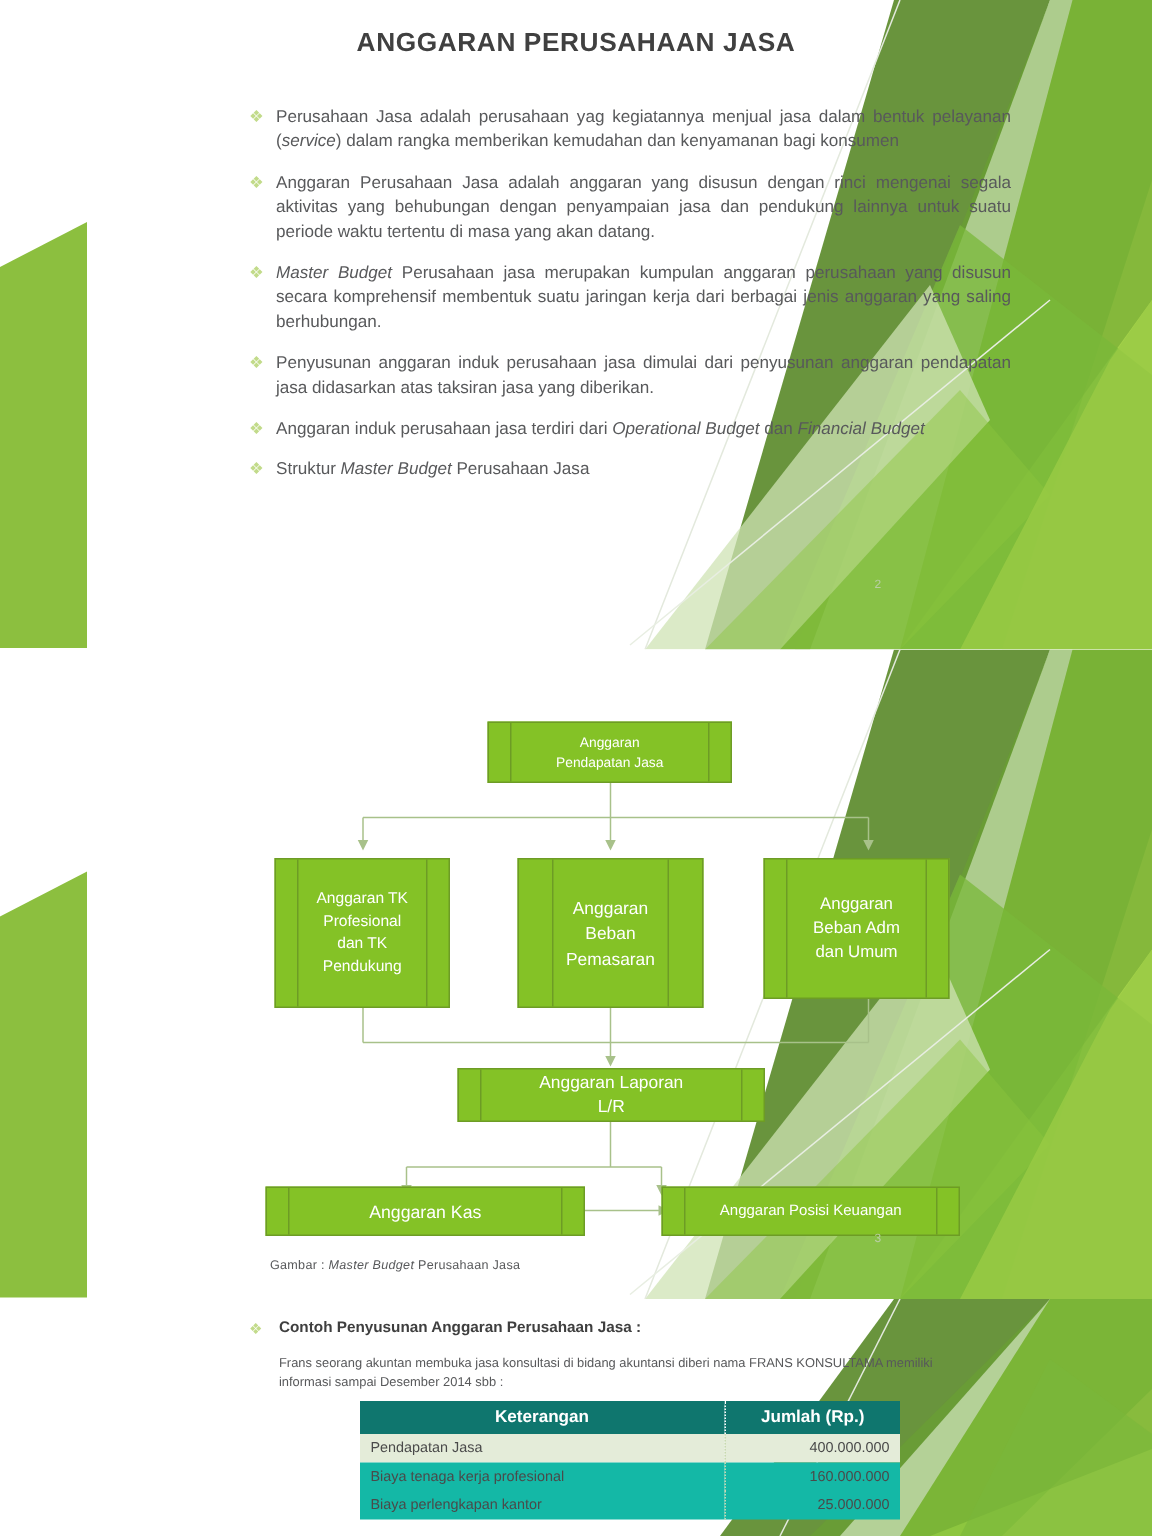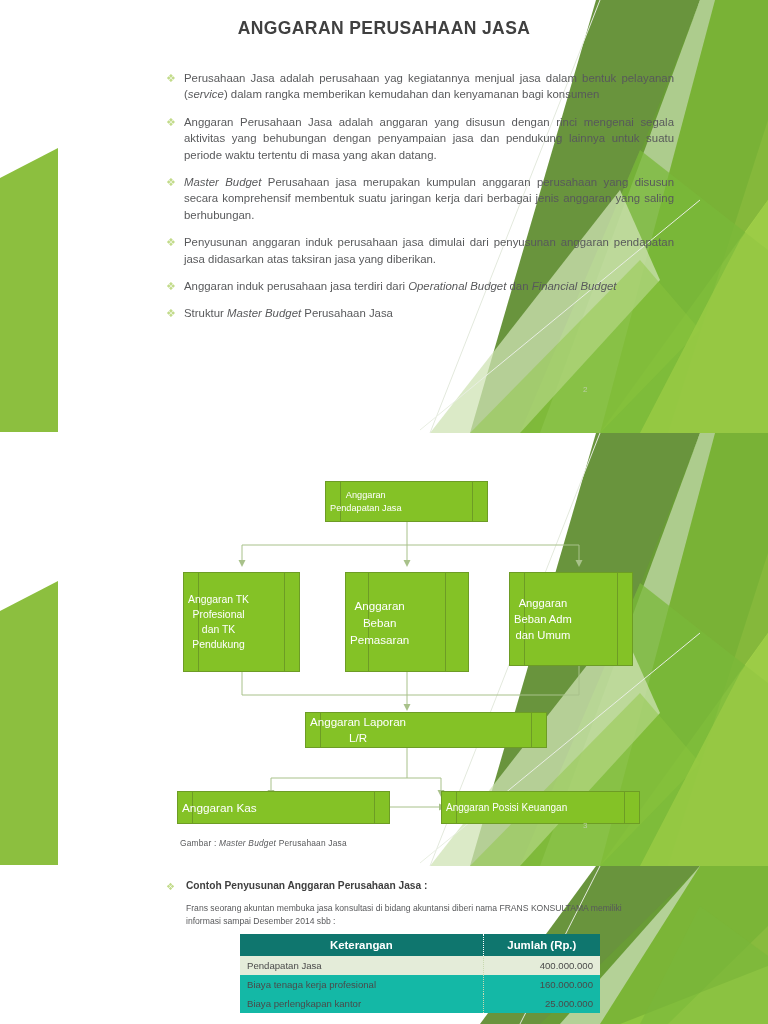--- a/index.html
+++ b/index.html
@@ -34,21 +34,21 @@
     flex:1 1 auto;font-size:11.4px;line-height:16.4px;color:#58595b;
     text-align:justify;
   }
   .bl-text.nojust{text-align:left;}
   .bl-text i{font-style:italic;}
 
   
   .flow{position:absolute;top:0;left:0;width:768px;height:433px;z-index:5;}
   .fbox{
     position:absolute;background:#84c226;border:1px solid #6d9c25;
-    color:#ffffff;display:flex;align-items:center;justify-content:flex-start;
+    color:#ffffff;display:flex;align-items:center;justify-content:center;
     text-align:center;box-sizing:border-box;
   }
   .fbox .inner{position:relative;z-index:2;padding:0 4px;}
   .fbox:before,.fbox:after{
     content:"";position:absolute;top:0;bottom:0;width:1px;background:#6d9c25;z-index:1;
   }
   .fbox:before{left:14px;}
   .fbox:after{right:14px;}
   .fbox.wide:before{left:22px;}
   .fbox.wide:after{right:22px;}
@@ -207,21 +207,21 @@
     </div>
 
     <div class="fbox wide" style="left:345px;top:139px;width:124px;height:100px;font-size:11.6px;line-height:17px;">
       <span class="inner">Anggaran<br>Beban<br>Pemasaran</span>
     </div>
 
     <div class="fbox" style="left:509px;top:139px;width:124px;height:94px;font-size:11.2px;line-height:16px;">
       <span class="inner">Anggaran<br>Beban Adm<br>dan Umum</span>
     </div>
 
-    <div class="fbox" style="left:305px;top:279px;width:242px;height:36px;font-size:11.6px;line-height:16px;">
+    <div class="fbox" style="left:305px;top:279px;width:205px;height:36px;font-size:11.6px;line-height:16px;">
       <span class="inner">Anggaran Laporan<br>L/R</span>
     </div>
 
     <div class="fbox" style="left:177px;top:358px;width:213px;height:33px;font-size:11.8px;">
       <span class="inner">Anggaran Kas</span>
     </div>
 
     <div class="fbox" style="left:441px;top:358px;width:199px;height:33px;font-size:10px;">
       <span class="inner">Anggaran Posisi Keuangan</span>
     </div>

